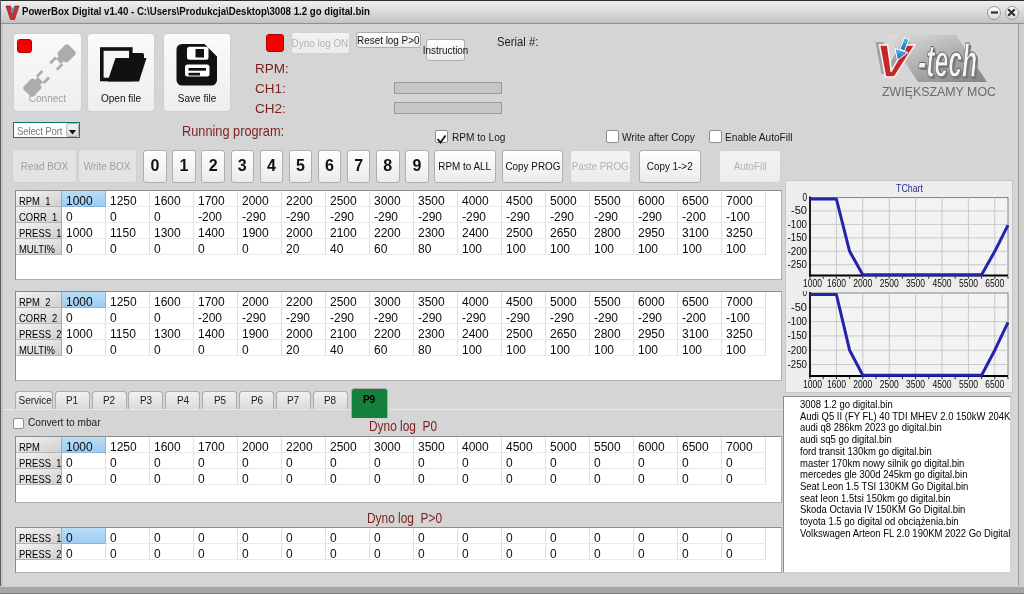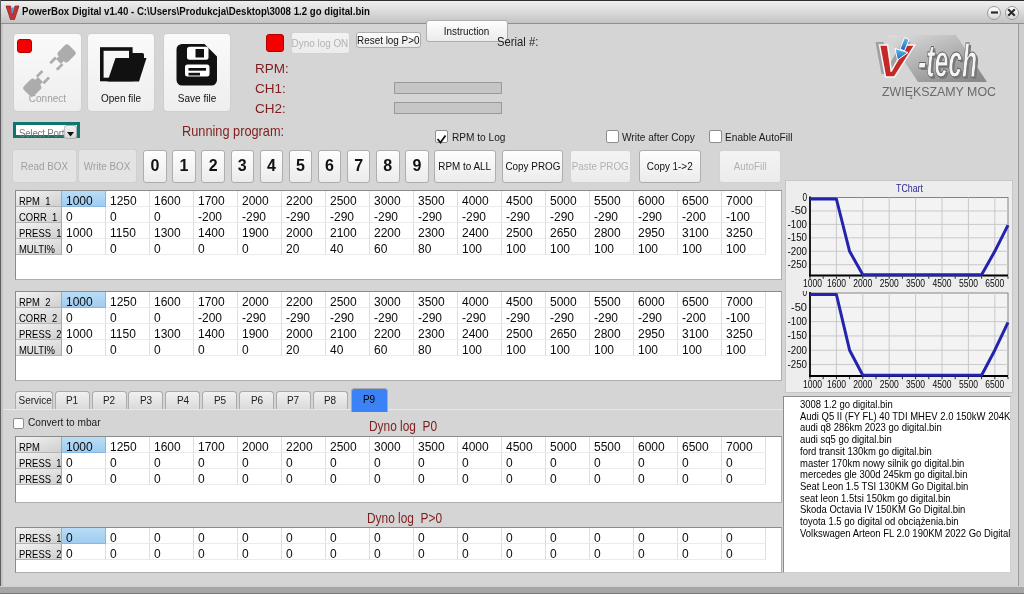--- a/index.html
+++ b/index.html
@@ -14,21 +14,21 @@
 .frame-r2{position:absolute;left:1019px;top:24px;width:5px;height:570px;background:#cdcdcd}
 .frame-b1{position:absolute;left:0;top:586px;width:1024px;height:1px;background:#cfcfcf}
 .frame-b2{position:absolute;left:0;top:587px;width:1024px;height:7px;background:#a6a6a6}
 .frame-b3{position:absolute;left:0;top:593px;width:1024px;height:1px;background:#787878}
 .sx{display:inline-block;transform:scaleX(0.88);transform-origin:0 50%;white-space:nowrap}
 
 .bigbtn{position:absolute;top:33px;height:79px;background:linear-gradient(#fafafa,#eeeeee);border:1px solid #cfcfcf;border-radius:4px}
 .bigbtn .cap{position:absolute;bottom:7px;width:100%;text-align:center;font-size:11.5px;color:#111}
 .bigbtn .cap>span{display:inline-block;transform:scaleX(0.87);transform-origin:center}
 .redsq{position:absolute;width:14.5px;height:14.5px;background:#f50000;border:1px solid #b00000;border-radius:3px}
-.combo{position:absolute;left:13px;top:122px;width:67px;height:16px;background:#fff;border:3px solid #0f766e}
+.combo{position:absolute;left:13px;top:122px;width:67px;height:16px;background:#fff;border:1px solid #0f766e}
 .combo .txt{position:absolute;left:3px;top:1.5px;font-size:10.5px;letter-spacing:-0.2px;color:#7a7a7a}
 .combo .btn{position:absolute;right:0;top:0;width:13px;height:14px;background:linear-gradient(#f2f2f2,#d8d8d8);border-left:1px solid #c0c0c0;text-align:center}
 .btn{position:absolute;background:linear-gradient(#fefefe,#ebebeb);border:1px solid #aeaeae;border-radius:3px;font-size:11.5px;color:#111;text-align:center;display:flex;align-items:center;justify-content:center;white-space:nowrap}
 .btn>span{display:inline-block;transform:scaleX(0.86);transform-origin:center;white-space:nowrap}
 .btn.dis{background:linear-gradient(#f3f3f3,#ececec);border-color:#d2d2d2;color:#b2b2b2}
 .btn.flat{background:#e3e3e3;border-color:#d0d0d0;color:#9f9f9f}
 .digit{font-size:16px;font-weight:bold}
 .blabel{position:absolute;font-weight:normal;color:#7f1d1d}
 .pbar{position:absolute;left:394px;width:108px;height:12px;background:#c6c6c6;border:1px solid #9a9a9a}
 .cb{position:absolute;width:13px;height:13px;background:#fff;border:1px solid #8e8e8e;border-radius:2px}
@@ -37,21 +37,21 @@
 
 .tbl{position:absolute;left:15px;width:766.5px;background:#fff;border:1px solid #adadad;border-top-color:#8b8b8b;border-left-color:#8b8b8b;overflow:hidden}
 .trow{display:flex;height:16px}
 .lab{width:46px;flex:none;background:linear-gradient(160deg,#f4f4f4,#cfcfcf);border-right:1px solid #a8a8a8;border-bottom:1px solid #b4b4b4;font-size:11.5px;color:#000;padding-left:2.5px;line-height:20.5px;white-space:nowrap;overflow:hidden}
 .lab>span{display:inline-block;transform:scaleX(0.82);transform-origin:0 50%}
 .cell{width:44px;flex:none;border-right:1px solid #dcdfe2;border-bottom:1px solid #ebebeb;font-size:12px;color:#0a0a0a;padding-left:4px;line-height:20.5px}
 .cell.blue{background:linear-gradient(#b9ddf6,#9fccf0);border-right-color:#85b8e2;border-bottom-color:#85b8e2}
 
 .tab{position:absolute;top:391px;height:18px;background:linear-gradient(#f1f1f1,#dadada);border:1px solid #ababab;border-bottom:none;border-radius:3.5px 3.5px 0 0;font-size:11.5px;color:#222;text-align:center;line-height:17px;white-space:nowrap}
 .tab>span{display:inline-block;transform:scaleX(0.87);transform-origin:center}
-.tab.active{top:388px;height:24px;background:#3b82f6;color:#000;line-height:20px;z-index:5;font-weight:normal}
+.tab.active{top:388px;height:30px;background:#15803d;color:#000;line-height:20px;z-index:5;font-weight:bold}
 .tabline{position:absolute;left:3px;top:409px;width:783px;height:1px;background:#e8e8e8}
 .filelist{position:absolute;left:783px;top:396px;width:228px;height:177px;background:#fff;border:1px solid #8c8c8c;border-right-color:#cfcfcf;border-bottom-color:#cfcfcf;font-size:10.9px;line-height:11.7px;padding:2px 0 0 16px;white-space:nowrap;overflow:hidden;color:#000}
 .chartbox{position:absolute;left:785px;top:180px;width:228px;height:213px;background:#ededed;border:1px solid #c6c6c6}
 </style></head><body>
 <div class="titlebar"></div>
 <svg class="abs" style="left:4px;top:4px" width="17" height="17" xmlns="http://www.w3.org/2000/svg">
  <path d="M2 2 L6.5 2 L8.5 11 L11 2 L15 2 L10.5 15.5 L6.5 15.5 Z" fill="#c43434" stroke="#8c1a1a" stroke-width="0.7"></path>
  <path d="M8.2 3.5 L10.6 3.5 L8.0 10.5 L7.0 6.0 Z" fill="#4aa0d8"></path>
 </svg>
 <div class="title"><span class="sx" style="transform:scaleX(0.84)">PowerBox Digital v1.40 - C:\Users\Produkcja\Desktop\3008 1.2 go digital.bin</span></div>
@@ -110,21 +110,21 @@
     </div>
   </div>
 
 <div class="redsq" style="left:266px;top:34px;width:18px;height:18px"></div>
 <div class="btn dis" style="left:291px;top:31.5px;width:58.5px;height:22px">
     <span>Dyno log ON</span>
   </div>
 <div class="btn" style="left:355.5px;top:31.5px;width:65.5px;height:16px">
     <span>Reset log P&gt;0</span>
   </div>
-<div class="btn" style="left:426px;top:20px;width:82px;height:22px">
+<div class="btn" style="left:426px;top:39px;width:39px;height:22px">
     <span>Instruction</span>
   </div>
 <div class="abs" style="left:497px;top:35px;font-size:12.5px;color:#222"><span class="sx" style="transform:scaleX(0.9)">Serial #:</span></div>
 <div class="blabel" style="left:255px;top:61px;font-size:13.5px">RPM:</div>
 <div class="blabel" style="left:255px;top:81px;font-size:13.5px">CH1:</div>
 <div class="blabel" style="left:255px;top:101px;font-size:13.5px">CH2:</div>
 <div class="pbar" style="top:82px"></div>
 <div class="pbar" style="top:102px"></div>
 <div class="blabel" style="left:182px;top:123px;font-size:14.5px"><span class="sx">Running program:</span></div>
 <div class="cb" style="left:435px;top:130px"><svg width="11" height="11" viewBox="0 0 11 11">

